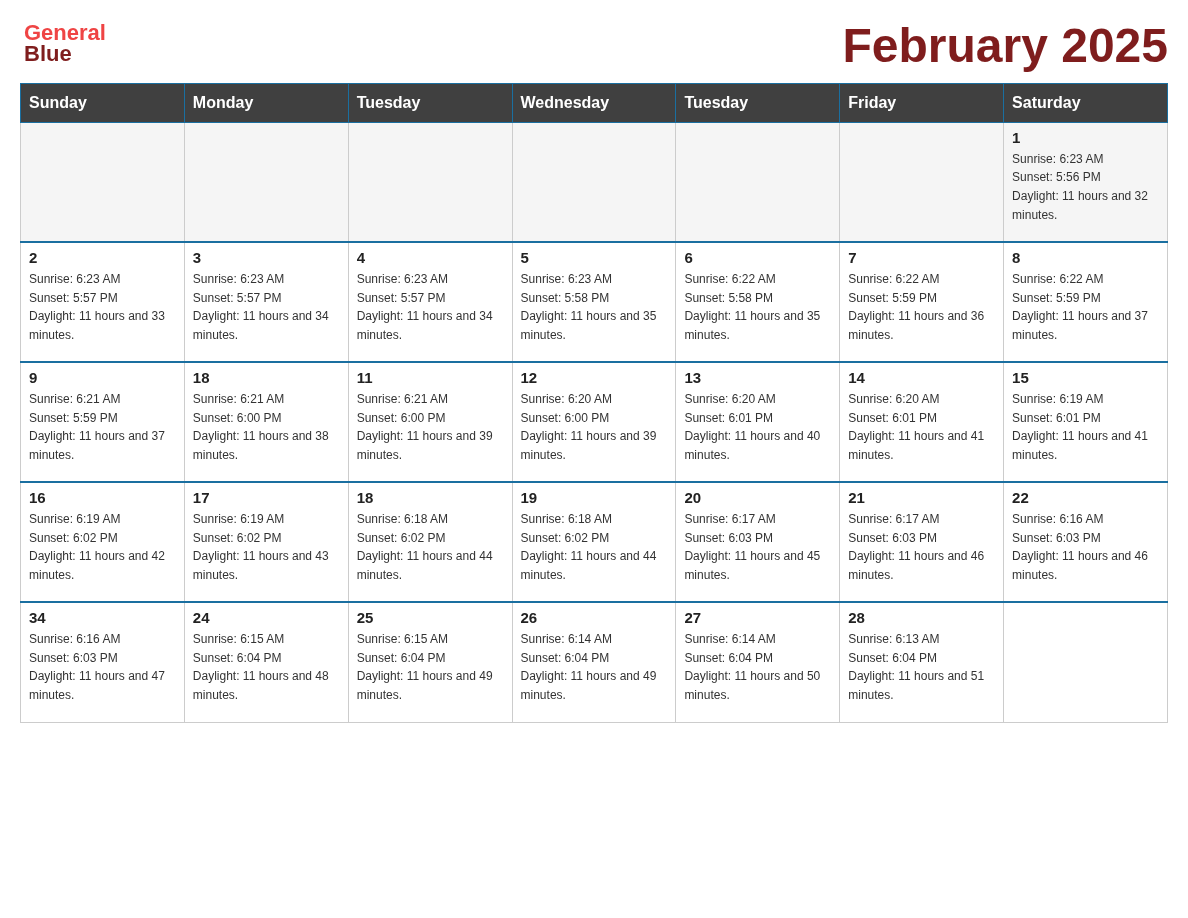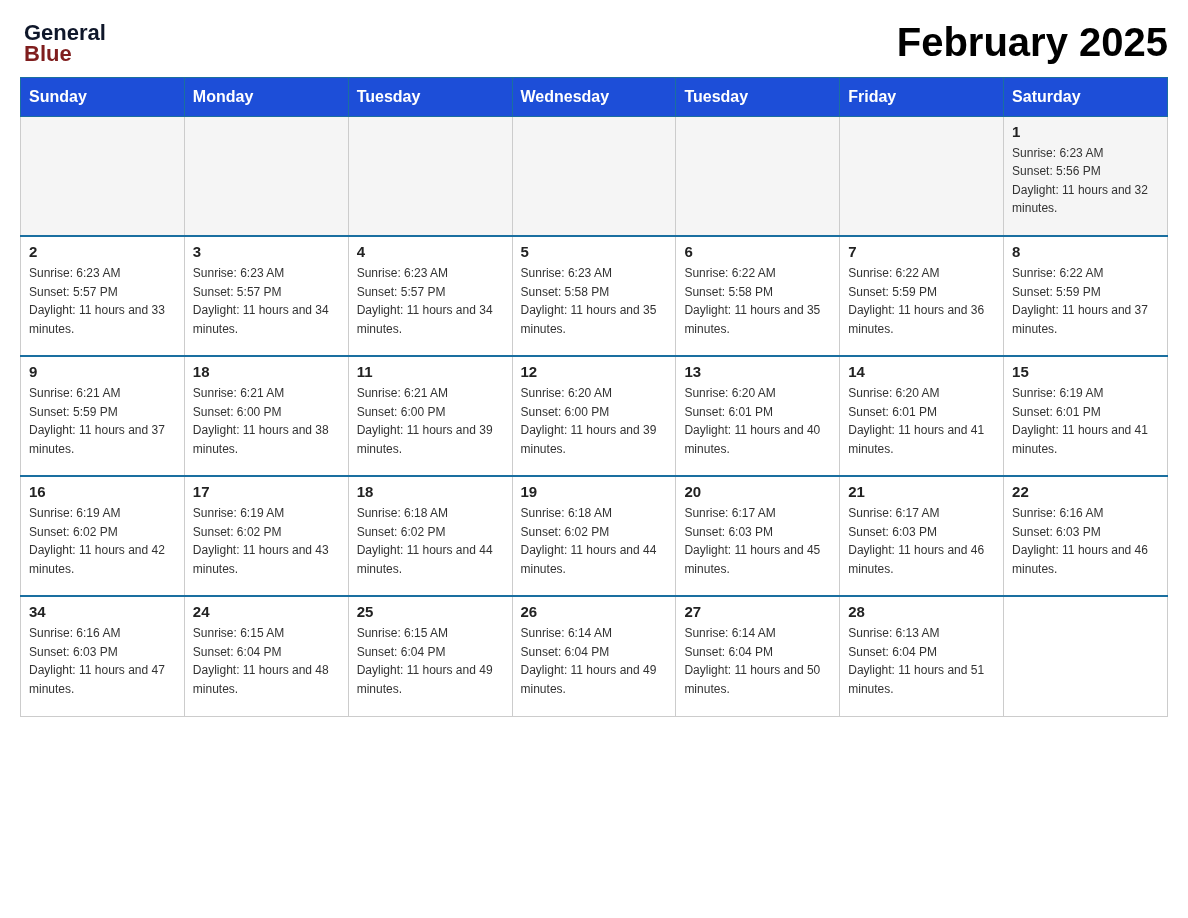--- a/index.html
+++ b/index.html
@@ -18,37 +18,37 @@
     }
     .logo {
       display: flex;
       align-items: center;
       gap: 0;
     }
     .title-block {
       text-align: right;
     }
     .month-title {
-      font-size: 40px;
+      font-size: 48px;
       font-weight: bold;
-      color: #000000;
+      color: #7f1d1d;
       line-height: 1.1;
     }
     .location {
       font-size: 20px;
       color: #333;
       margin-top: 4px;
     }
     .calendar {
       width: 100%;
       border-collapse: collapse;
       margin-top: 10px;
     }
     .calendar th {
-      background: #1d4ed8;
+      background: #404040;
       color: #fff;
       font-size: 16px;
       font-weight: bold;
       padding: 10px 8px;
       text-align: left;
       border: 1px solid #1a6fa0;
     }
     .calendar td {
       border: 1px solid #ccc;
       vertical-align: top;
@@ -84,21 +84,21 @@
       border-top: 1px solid #ccc;
     }
   </style>
 </head>
 <body>
 
 <div class="header">
   <div class="logo">
 
     <div style="line-height:1.15; margin-left: 4px;">
-      <div style="font-size:22px; font-weight:bold; color:#0f172a;">General</div>
+      <div style="font-size:22px; font-weight:bold; color:#ef4444;">General</div>
       <div style="font-size:22px; font-weight:bold; color:#7f1d1d; margin-top:-4px;">Blue</div>
     </div>
   </div>
   <div class="title-block">
     <div class="month-title">February 2025</div>
   </div>
 </div>
 
 <table class="calendar">
   <thead>

